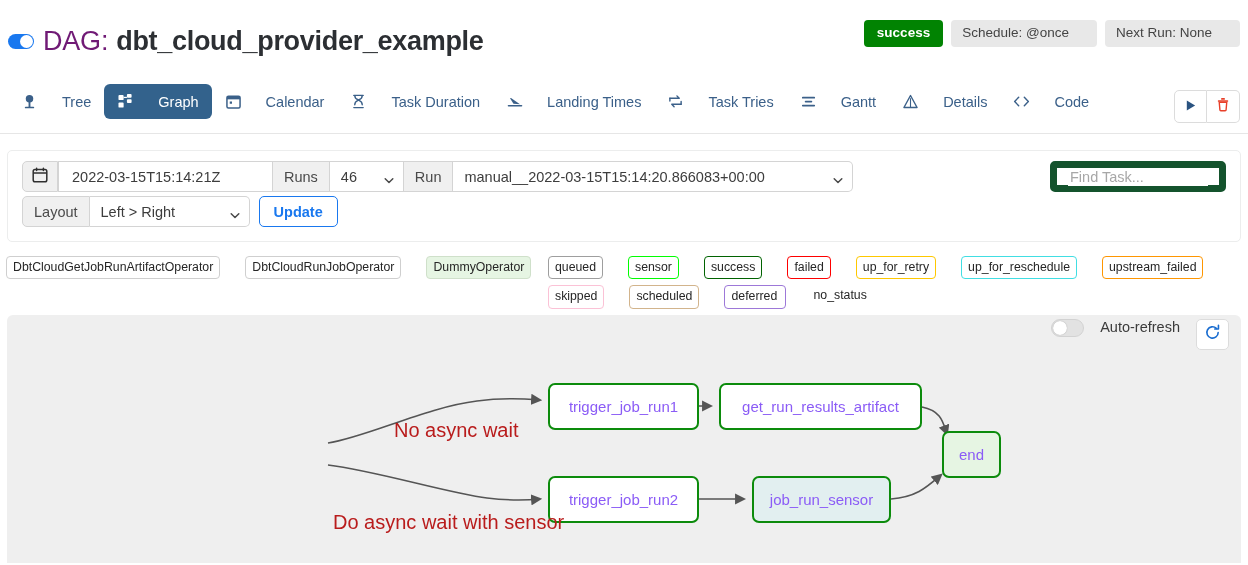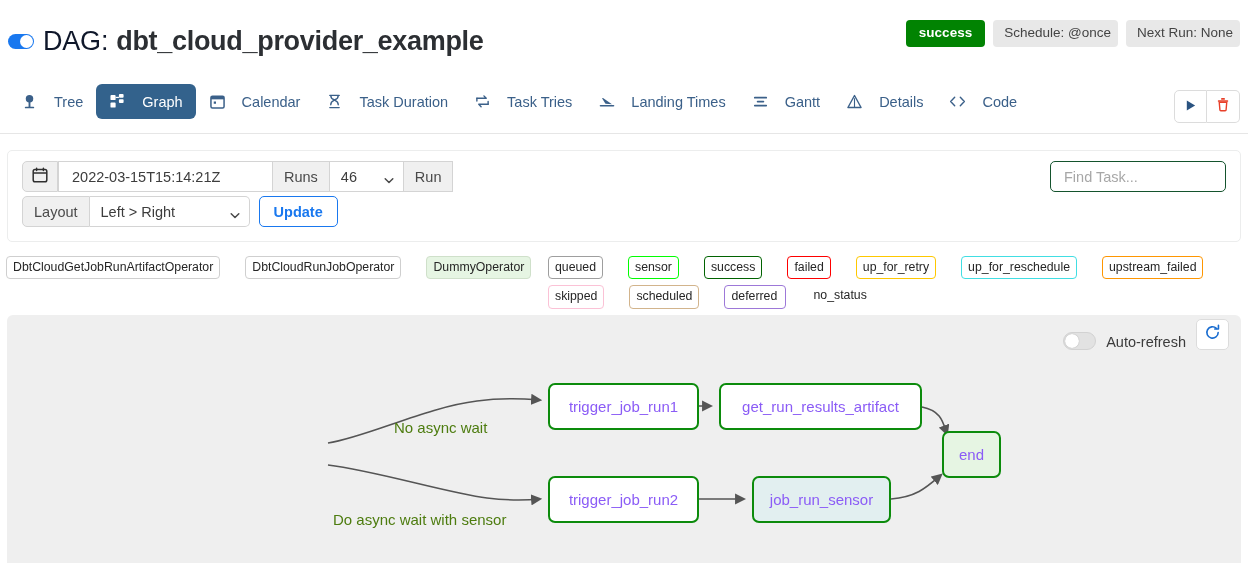--- a/index.html
+++ b/index.html
@@ -42,41 +42,41 @@
   .pause-toggle::after {
     content: "";
     position: absolute;
     right: 1px; top: 1px;
     width: 13px; height: 13px;
     border-radius: 50%;
     background: #fff;
   }
   .dag-label {
     font-size: 27px;
-    color: #0f172a;
+    color: #701a75;
     font-weight: 400;
     letter-spacing: -0.2px;
   }
   .dag-name {
     font-size: 27px;
     color: #2c2f33;
     font-weight: 700;
     margin-left: 8px;
     letter-spacing: -0.3px;
   }
   .header-badges {
     position: absolute;
     right: 8px; top: 20px;
     display: flex;
     align-items: center;
     gap: 8px;
   }
   .badge {
     font-size: 13.5px;
-    padding: 5px 7px 6px 11px;
+    padding: 5px 28px 6px 11px;
     border-radius: 4px;
     background: #e8e8e8;
     color: #444;
     white-space: nowrap;
     line-height: 1.15;
   }
   .badge.success {
     background: #018302;
     color: #fff;
     font-weight: 700;
@@ -93,21 +93,21 @@
   .tabs {
     position: absolute;
     left: 8px; top: 6px;
     display: flex;
     align-items: center;
     gap: 0px;
   }
   .tab {
     display: flex;
     align-items: center;
-    gap: 16px;
+    gap: 24px;
     padding: 9px 13px;
     border-radius: 6px;
     font-size: 14.5px;
     color: #3b6089;
     cursor: pointer;
     white-space: nowrap;
   }
   .tab.active {
     background: #33628c;
     color: #fff;
@@ -198,21 +198,21 @@
     padding: 0 14px;
     font-size: 14.5px;
     font-weight: 700;
     display: flex; align-items: center;
     cursor: pointer;
   }
   .find-task {
     position: absolute;
     right: 14px; top: 10px;
     width: 176px; height: 31px;
-    border: 1px solid #14532d;
+    border: 7px solid #14532d;
     border-radius: 5px;
     background: #fff;
     display: flex; align-items: center;
     padding: 0 11px;
     justify-content: flex-end;
   }
   .find-task input {
     border: none; outline: none; width: 100%;
     font-family: inherit; font-size: 14.5px; color: #3d3d3d;
   }
@@ -248,21 +248,21 @@
     position: absolute;
     left: 7px; top: 315px;
     width: 1234px; height: 248px;
     background: #efefef;
     border-radius: 6px 6px 0 0;
     overflow: hidden;
   }
   .graph-toolbar {
     position: absolute;
     right: 12px; top: 4px;
-    display: flex; align-items: flex-end; gap: 10px;
+    display: flex; align-items: flex-start; gap: 16px;
   }
   .switch {
     width: 33px; height: 18px;
     border-radius: 9px;
     background: #e2e2e2;
     border: 1px solid #d2d2d2;
     position: relative;
     cursor: pointer;
     flex: none;
   }
@@ -297,22 +297,22 @@
     align-items: center;
     justify-content: center;
     font-size: 15px;
     color: #8b5cf6;
     cursor: pointer;
   }
   .node.dummy  { background: #e6f5e3; }
   .node.sensor { background: #e2eff0; }
   .edge-label {
     position: absolute;
-    font-size: 15px;
-    color: #4d7c0f;
+    font-size: 20px;
+    color: #b91c1c;
     white-space: nowrap;
   }
 </style>
 </head>
 <body>
 
 <div id="app">
 
   <div class="header">
     <div class="dag-title-row">
@@ -369,36 +369,36 @@
         <span class="ico">
           <svg width="15" height="15" viewBox="0 0 16 16">
               <path d="M3 1.5h10M3 14.5h10M4 1.5c0 4 4 4.6 4 5s-4 1-4 5M12 1.5c0 4-4 4.6-4 5s4 1 4 5" fill="none" stroke="#3b6089" stroke-width="1.5" stroke-linecap="round"></path>
             </svg>
         </span>
         <span>Task Duration</span>
       </div>
 
       <div class="tab">
         <span class="ico">
-          <svg width="15" height="15" viewBox="0 0 16 16">
-              <path d="M2 4.5h10l-2.5-2.5M14 11h-10l2.5 2.5" fill="none" stroke="#3b6089" stroke-width="1.5" stroke-linecap="round" stroke-linejoin="round"></path>
-              <path d="M2 4.5v3M14 11v-3" fill="none" stroke="#3b6089" stroke-width="1.5" stroke-linecap="round"></path>
-            </svg>
-        </span>
-        <span>Task Tries</span>
-      </div>
-
-      <div class="tab">
-        <span class="ico">
           <svg width="16" height="16" viewBox="0 0 16 16">
               <path d="M1.5 11.8h13" stroke="#3b6089" stroke-width="1.6" stroke-linecap="round"></path>
               <path d="M3 4.2l3.5 5.6 6.5 0.4-9-6.2z" fill="#3b6089"></path>
             </svg>
         </span>
         <span>Landing Times</span>
+      </div>
+
+      <div class="tab">
+        <span class="ico">
+          <svg width="15" height="15" viewBox="0 0 16 16">
+              <path d="M2 4.5h10l-2.5-2.5M14 11h-10l2.5 2.5" fill="none" stroke="#3b6089" stroke-width="1.5" stroke-linecap="round" stroke-linejoin="round"></path>
+              <path d="M2 4.5v3M14 11v-3" fill="none" stroke="#3b6089" stroke-width="1.5" stroke-linecap="round"></path>
+            </svg>
+        </span>
+        <span>Task Tries</span>
       </div>
 
       <div class="tab">
         <span class="ico">
           <svg width="15" height="15" viewBox="0 0 16 16">
               <rect x="1" y="3" width="14" height="1.8" rx="0.9" fill="#3b6089"></rect>
               <rect x="4" y="7.2" width="8" height="1.8" rx="0.9" fill="#3b6089"></rect>
               <rect x="1" y="11.4" width="14" height="1.8" rx="0.9" fill="#3b6089"></rect>
             </svg>
         </span>
@@ -464,20 +464,28 @@
       <div class="ctl addon mid">Runs</div>
       <div class="ctl mid sel runcount">
         <span>46</span>
         <span class="chev">
           <svg width="10" height="10" viewBox="0 0 10 10">
               <path d="M1.2 3.2L5 7l3.8-3.8" fill="none" stroke="#4a4a4a" stroke-width="1.5" stroke-linecap="round" stroke-linejoin="round"></path>
             </svg>
         </span>
       </div>
       <div class="ctl addon mid">Run</div>
+      <div class="ctl mid last sel runid">
+        <span>manual__2022-03-15T15:14:20.866083+00:00</span>
+        <span class="chev">
+          <svg width="10" height="10" viewBox="0 0 10 10">
+              <path d="M1.2 3.2L5 7l3.8-3.8" fill="none" stroke="#4a4a4a" stroke-width="1.5" stroke-linecap="round" stroke-linejoin="round"></path>
+            </svg>
+        </span>
+      </div>
     </div>
 
     <div class="find-task">
       <input type="text" placeholder="Find Task..." style="">
     </div>
 
     <div class="filter-row2">
       <div class="ctl addon first">Layout</div>
       <div class="ctl mid last sel layoutsel">
         <span>Left &gt; Right</span>

